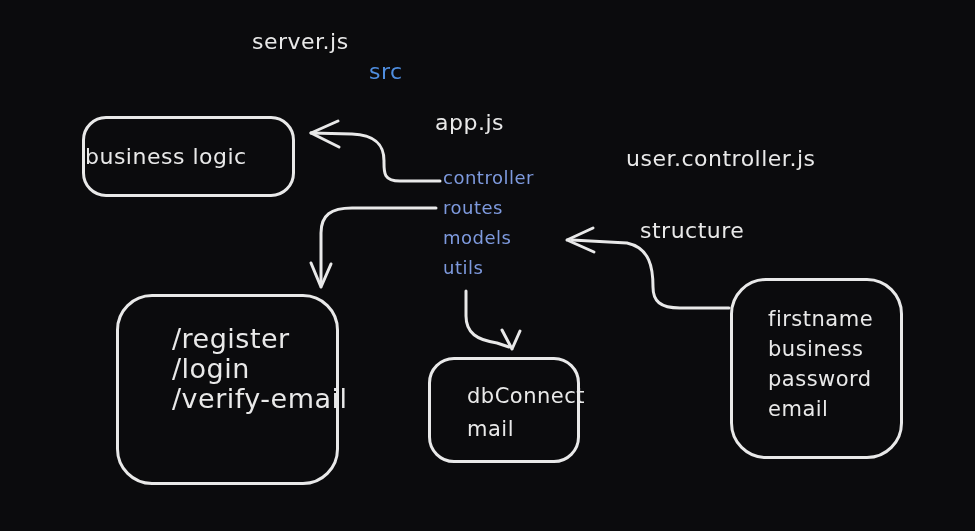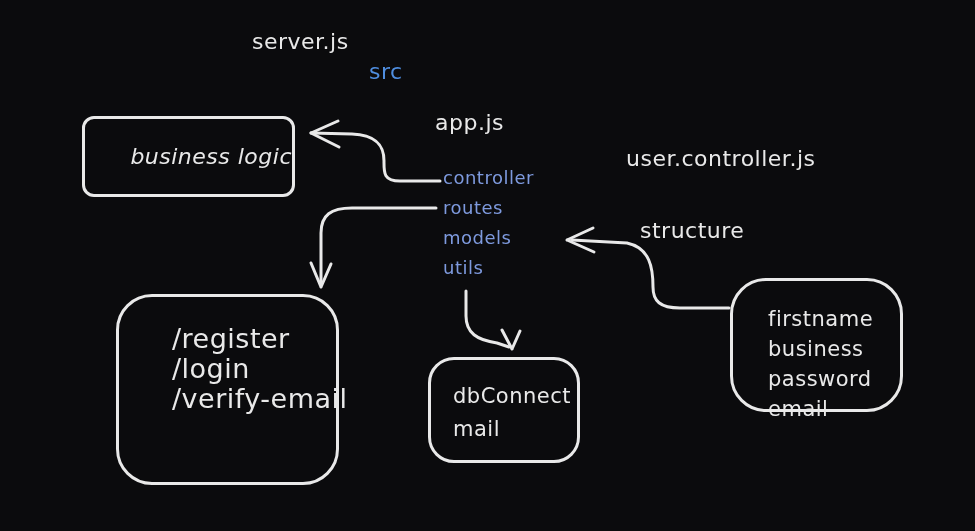--- a/index.html
+++ b/index.html
@@ -34,38 +34,38 @@
     color:var(--blue-soft);
   }
   .box{
     position:absolute;
     border:3px solid var(--ink);
     background:transparent;
   }
   .box .line{white-space:nowrap;}
   #box-business{
     left:82px;top:116px;width:213px;height:81px;
-    border-radius:12px;
-    display:flex;align-items:center;justify-content:flex-end;
-    font-size:22px;letter-spacing:.5px;font-style:italic;
+    border-radius:24px;
+    display:flex;align-items:center;justify-content:flex-start;
+    font-size:22px;letter-spacing:.5px;
   }
   #box-endpoints{
     left:116px;top:294px;width:223px;height:191px;
     border-radius:36px;
     padding:27px 0 0 53px;
     font-size:27px;line-height:30px;letter-spacing:.5px;
   }
   #box-utils{
     left:428px;top:357px;width:152px;height:106px;
     border-radius:26px;
-    padding:20px 0 0 22px;
+    padding:20px 0 0 36px;
     font-size:21px;line-height:33px;letter-spacing:.5px;
   }
   #box-model{
-    left:730px;top:278px;width:173px;height:134px;
+    left:730px;top:278px;width:173px;height:181px;
     border-radius:36px;
     padding:23px 0 0 35px;
     font-size:21px;line-height:30px;letter-spacing:.5px;
   }
   svg.wires{position:absolute;left:0;top:0;}
   svg.wires path{
     fill:none;
     stroke:var(--ink);
     stroke-width:3;
     stroke-linecap:round;

